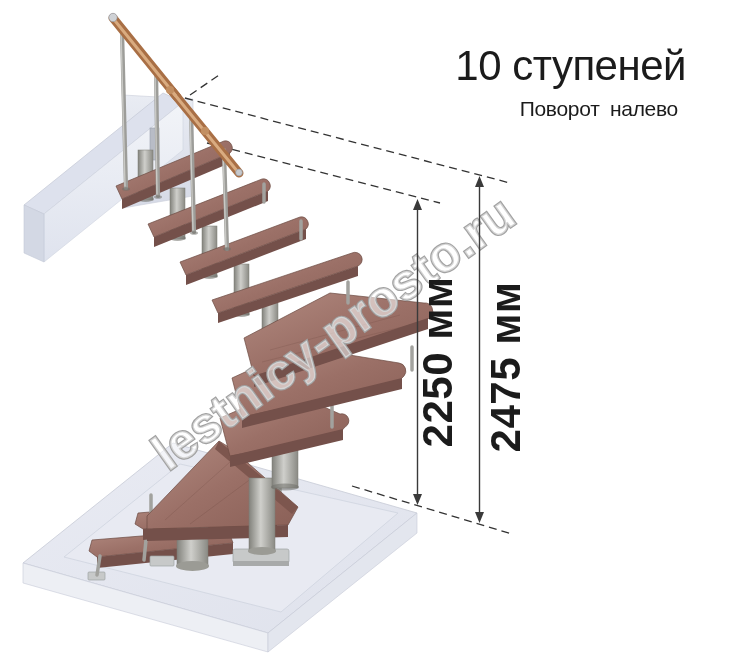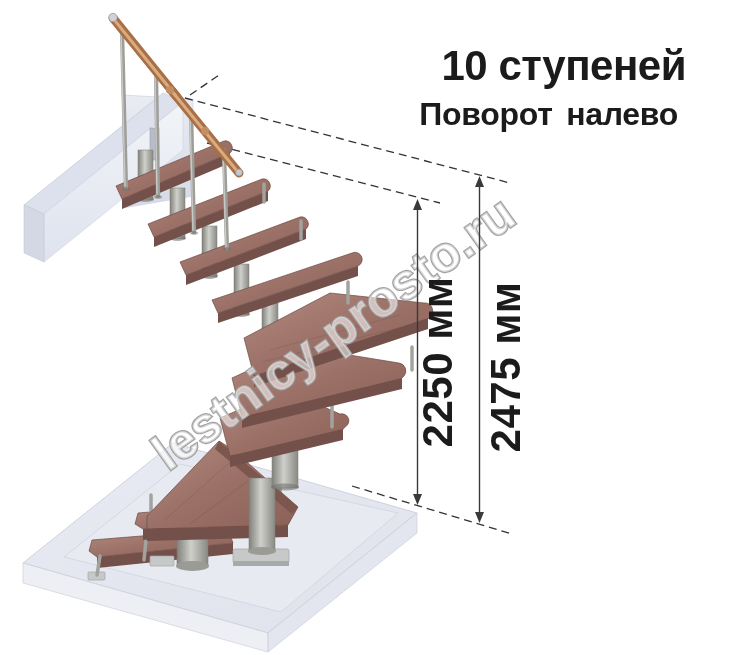--- a/index.html
+++ b/index.html
@@ -1,21 +1,21 @@
 <!DOCTYPE html>
 <html><head>
 <meta charset="utf-8">
 <style>
   html,body{margin:0;padding:0;background:#fff;}
   .canvas{position:relative;width:744px;height:655px;background:#ffffff;overflow:hidden;
           font-family:"Liberation Sans", sans-serif;}
   .canvas svg{position:absolute;left:0;top:0;}
-  .header{position:absolute;top:44px;right:58px;text-align:right;color:#1b1b1b;font-weight:bold;}
+  .header{position:absolute;top:44px;right:58px;text-align:right;color:#1b1b1b;}
   .title{font-size:42px;line-height:1.05;letter-spacing:-0.5px;}
-  .subtitle{font-size:32px;line-height:1.1;margin-top:9px;margin-right:8px;
+  .subtitle{font-size:21px;line-height:1.1;margin-top:9px;margin-right:8px;
             word-spacing:5px;letter-spacing:-0.3px;}
   .wood{fill:url(#woodG);stroke:#6b4a42;stroke-width:.7;stroke-linejoin:round;}
   .woodF{fill:#74504a;stroke:none;}
   .woodF2{fill:#7d564e;stroke:none;}
   .metalc{fill:url(#colG);stroke:#7c7c76;stroke-width:.5;}
   .rod{stroke:#a2a29e;stroke-width:3.5;stroke-linecap:round;fill:none;}
   .bal{stroke:#9d9d99;stroke-width:4.2;stroke-linecap:round;fill:none;}
   .balHi{stroke:#c9c9c5;stroke-width:1.4;stroke-linecap:round;fill:none;}
   .dash{fill:none;stroke-width:1.3;stroke-dasharray:8 5;}
   .dimline{stroke-width:1.4;}

